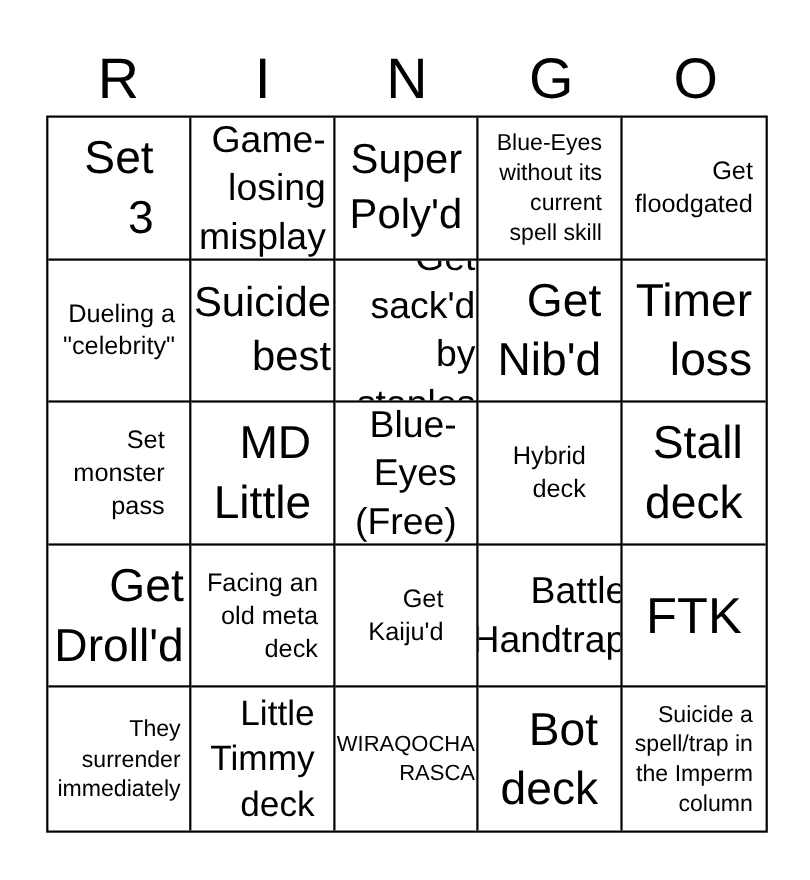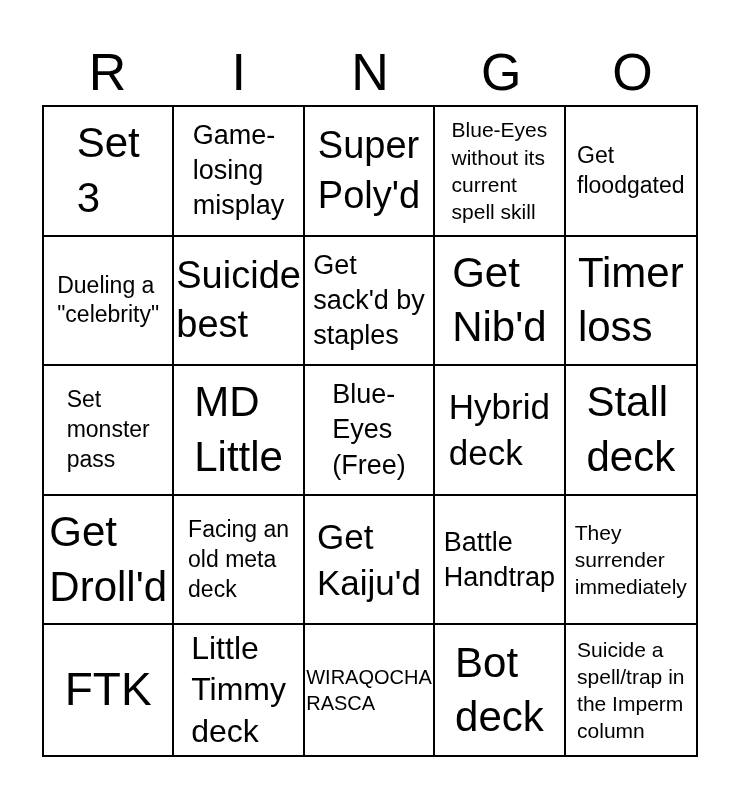--- a/index.html
+++ b/index.html
@@ -56,30 +56,30 @@
     display: flex;
     align-items: center;
     justify-content: center;
     overflow: hidden;
     padding: 1px;
   }
   .cell:nth-child(5n) { border-right: none; }
   .cell:nth-child(n+21) { border-bottom: none; }
   .cell-text {
     display: block;
-    text-align: left;
+    text-align: right;
     white-space: pre-line;
     line-height: 1.3;
   }
   .fs46 .cell-text { font-size: 46px; }
   .fs42 .cell-text { font-size: 42px; }
   .fs38 .cell-text { font-size: 38px; }
-  .fs35 .cell-text { font-size: 35px; }
+  .fs35 .cell-text { font-size: 23px; }
   .fs32 .cell-text { font-size: 32px; }
-  .fs27 .cell-text { font-size: 27px; }
+  .fs27 .cell-text { font-size: 34px; }
   .fs23 .cell-text { font-size: 23px; }
   .fs21 .cell-text { font-size: 21px; }
   .fs16 .cell-text { font-size: 20px; }
 </style>
 </head>
 <body>
 
 <div class="card">
 
   <div class="title-row">
@@ -170,28 +170,28 @@
 deck</span>
       </div>
     <div class="cell fs35">
         <span class="cell-text">Get
 Kaiju'd</span>
       </div>
     <div class="cell fs27">
         <span class="cell-text">Battle
 Handtrap</span>
       </div>
+    <div class="cell fs46">
+        <span class="cell-text">FTK</span>
+      </div>
+
     <div class="cell fs21">
         <span class="cell-text">They
 surrender
 immediately</span>
-      </div>
-
-    <div class="cell fs46">
-        <span class="cell-text">FTK</span>
       </div>
     <div class="cell fs32">
         <span class="cell-text">Little
 Timmy
 deck</span>
       </div>
     <div class="cell fs16">
         <span class="cell-text">WIRAQOCHA
 RASCA</span>
       </div>

